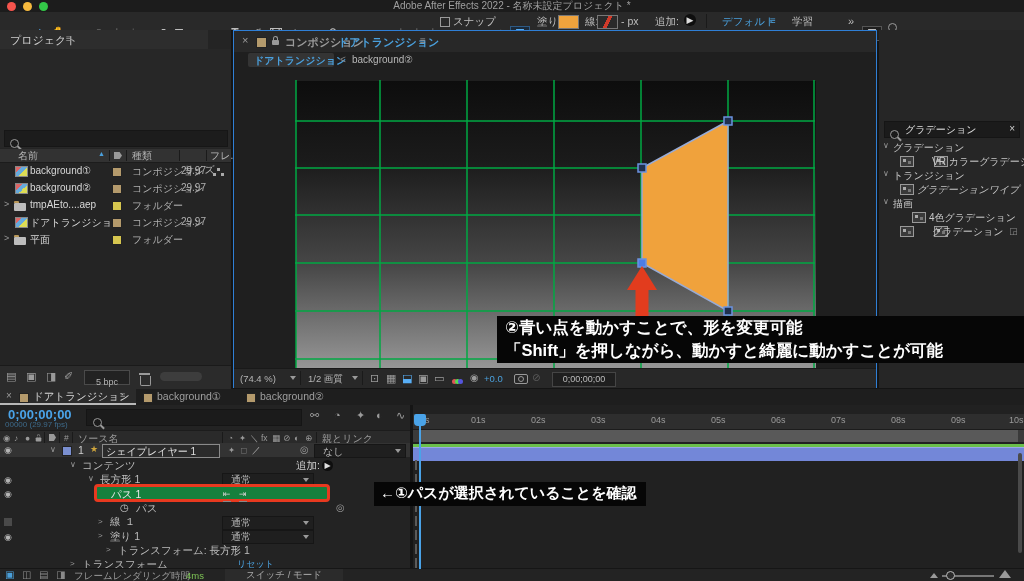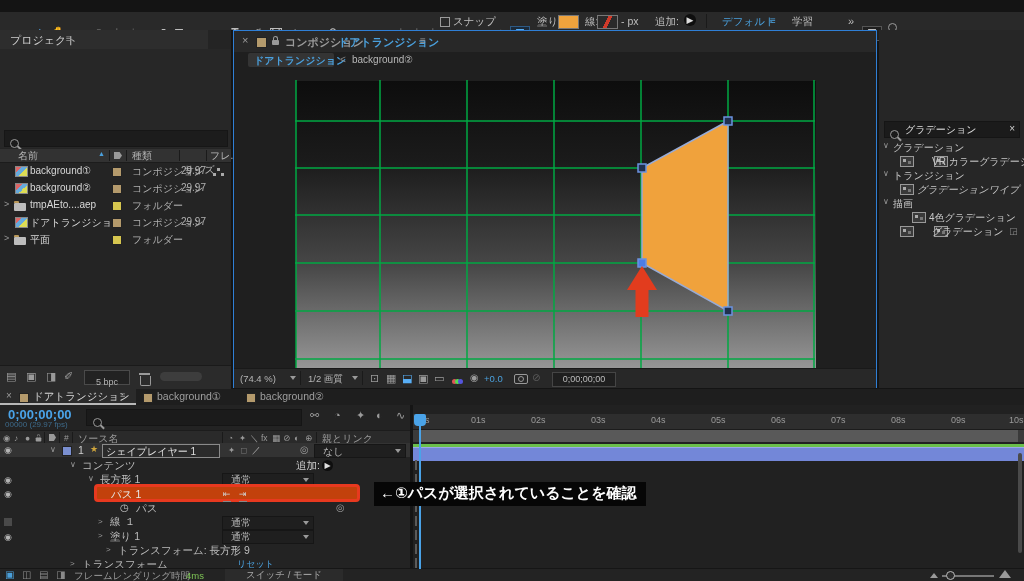--- a/index.html
+++ b/index.html
@@ -41,20 +41,26 @@
   .cam{width:12px;height:8px;border:1.2px solid #999;border-radius:2px;position:relative;display:inline-block;}
   .cam:after{content:"";position:absolute;left:3px;top:1px;width:4px;height:4px;border:1.2px solid #999;border-radius:50%;}
   .hsep{position:absolute;background:#1a1a1a;}
   .ibar{position:absolute;width:2px;height:10px;background:#5a5a5a;}
 </style>
 </head>
 <body>
 
 <div id="app">
 
+  <div class="abs" style="left:0;top:0;width:1024px;height:12px;background:#1c1c1c;">
+    <span class="tl-dot abs" style="left:7px;top:2px;background:#f5544d;"></span>
+    <span class="tl-dot abs" style="left:23px;top:2px;background:#f6b93e;"></span>
+    <span class="tl-dot abs" style="left:39px;top:2px;background:#33c748;"></span>
+    <div class="abs txt" style="left:0;right:0;top:0;height:12px;line-height:12px;text-align:center;font-size:10px;color:#9f9f9f;">Adobe After Effects 2022 - 名称未設定プロジェクト *</div>
+  </div>
 
   <div class="abs" style="left:0;top:12px;width:1024px;height:18px;background:#292929;border-bottom:1px solid #111;">
     <span class="tool" style="left:4px;">⌂</span>
     <span class="tool active" style="left:32px;transform:rotate(-115deg);">➤</span>
     <span class="tool" style="left:50px;">✋</span>
     <span class="tool" style="left:68px;">⌕</span>
     <span class="tool off" style="left:92px;">↻</span>
     <span class="tool off" style="left:108px;">✛</span>
     <span class="tool off" style="left:124px;">⇣</span>
     <span class="tool" style="left:152px;">↺</span>
@@ -277,20 +283,24 @@
       <div class="abs" style="left:0;top:87px;">
         <span class="fx-icon abs" style="left:21px;top:1px;"></span>
         <span class="fx-icon abs" style="left:36px;top:1px;"></span>
         <span class="abs txt" style="left:53px;">グラデーション</span>
       </div>
     </div>
     <span class="abs txt" style="left:130px;top:196px;font-size:9px;color:#8a8a8a;">◲</span>
 
   </div>
 
+  <div class="note" style="left:497px;top:316px;width:527px;height:47px;z-index:50;padding-left:8px;box-sizing:border-box;">
+    <div class="txt" style="font-size:16.5px;line-height:23px;">②青い点を動かすことで、形を変更可能</div>
+    <div class="txt" style="font-size:16.5px;line-height:23px;">「Shift」を押しながら、動かすと綺麗に動かすことが可能</div>
+  </div>
 
   <div class="panel" style="left:0;top:389px;width:1024px;height:192px;background:#232323;">
 
     <div class="abs" style="left:0;top:0;width:1024px;height:16px;background:#1e1e1e;">
       <div class="abs" style="left:0;top:0;width:136px;height:16px;background:#2b2b2b;border-bottom:2px solid #b8b8b8;box-sizing:border-box;">
         <span class="abs txt" style="left:6px;top:1px;font-size:10px;color:#9a9a9a;">×</span>
         <span class="tag" style="left:19px;top:4px;background:#b49a6c;"></span>
         <span class="abs txt" style="left:33px;top:1px;font-size:10.5px;color:#d8d8d8;">ドアトランジション</span>
         <span class="abs txt" style="left:120px;top:1px;font-size:9px;color:#9a9a9a;">≡</span>
       </div>
@@ -371,21 +381,21 @@
       <span class="abs txt" style="left:88px;font-size:8px;color:#9a9a9a;">∨</span>
       <span class="abs txt" style="left:100px;">長方形 1</span>
       <span class="mode" style="top:1px;">
         <span class="lbl">通常</span>
         <span class="caret"></span>
       </span>
     </div>
     <div class="prop" style="top:97px;">
       <span class="eye">◉</span>
 
-      <div class="abs" style="left:94px;top:-2px;width:266px;height:18px;border:3px solid #e8391f;border-radius:4px;box-sizing:border-box;background:#c2410c;z-index:20;">
+      <div class="abs" style="left:94px;top:-2px;width:236px;height:18px;border:3px solid #e8391f;border-radius:4px;box-sizing:border-box;background:#15803d;z-index:20;">
         <span class="abs txt" style="left:14px;top:0;color:#e8e8e8;">パス 1</span>
         <span class="abs txt" style="left:126px;top:0;font-size:9px;color:#cfcfcf;border-bottom:1px solid #888;">⇤</span>
         <span class="abs txt" style="left:142px;top:0;font-size:9px;color:#cfcfcf;border-bottom:1px solid #888;">⇥</span>
       </div>
     </div>
     <div class="prop" style="top:112px;">
       <span class="abs txt" style="left:120px;top:0;font-size:10px;color:#bdbdbd;">◷</span>
       <span class="abs txt" style="left:136px;">パス</span>
       <span class="abs txt" style="left:336px;top:0;font-size:10px;color:#9a9a9a;">◎</span>
     </div>
@@ -402,21 +412,21 @@
       <span class="eye">◉</span>
       <span class="abs txt" style="left:98px;font-size:8px;color:#9a9a9a;">&gt;</span>
       <span class="abs txt" style="left:110px;">塗り 1</span>
       <span class="mode" style="top:1px;">
         <span class="lbl">通常</span>
         <span class="caret"></span>
       </span>
     </div>
     <div class="prop" style="top:154px;">
       <span class="abs txt" style="left:106px;font-size:8px;color:#9a9a9a;">&gt;</span>
-      <span class="abs txt" style="left:118px;">トランスフォーム: 長方形 9</span>
+      <span class="abs txt" style="left:118px;">トランスフォーム: 長方形 1</span>
     </div>
     <div class="prop" style="top:168px;">
       <span class="abs txt" style="left:70px;font-size:8px;color:#9a9a9a;">&gt;</span>
       <span class="abs txt" style="left:82px;">トランスフォーム</span>
       <span class="abs txt blue" style="left:237px;font-size:9px;">リセット</span>
     </div>
 
     <div class="note" style="left:374px;top:93px;width:272px;height:24px;z-index:60;">
       <span class="txt" style="position:absolute;left:6px;top:2px;font-size:15px;">←①パスが選択されていることを確認</span>
     </div>

